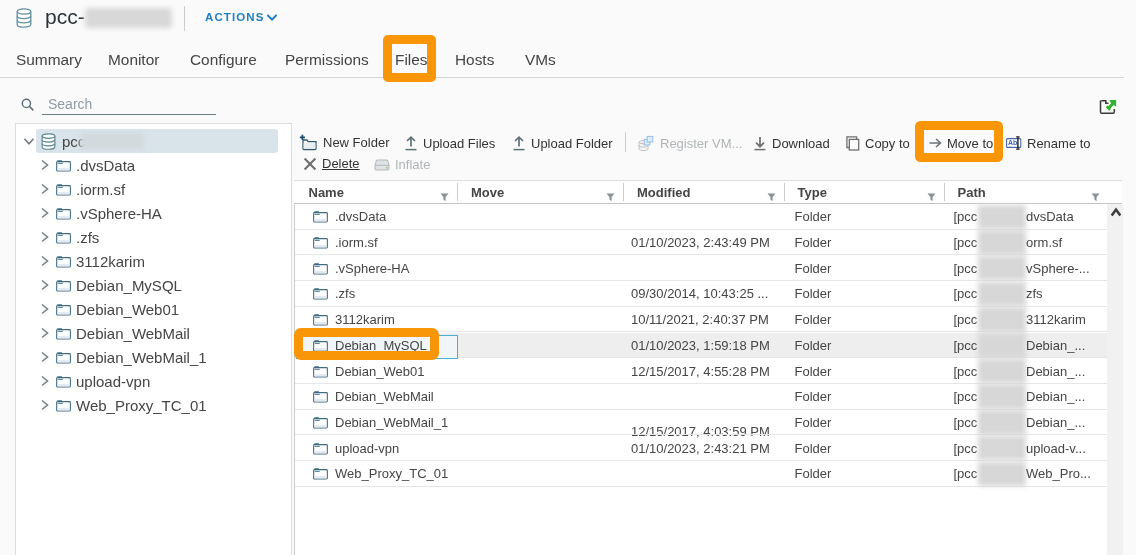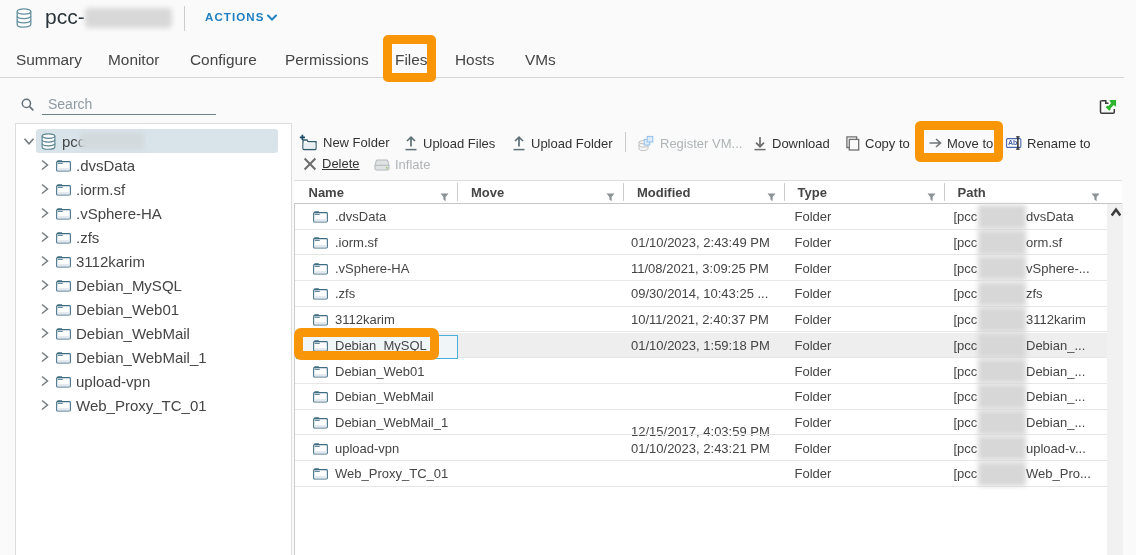--- a/index.html
+++ b/index.html
@@ -380,21 +380,20 @@
     <div class="drow" style="top:51.4px;">
       <div class="cell" style="left:18.5px;">
         <svg width="15" height="13" viewBox="0 0 16 13" style="flex:none;">
           <rect x="0.7" y="2.4" width="14.6" height="10" rx="1" fill="#fff" stroke="#3e6c82" stroke-width="1.15"></rect>
           <rect x="1.6" y="9.3" width="12.8" height="2.4" fill="#e2e8f0"></rect>
           <path d="M1.3 2.4 V1.5 a0.5 0.5 0 0 1 0.5 -0.5 H6 L7.2 2.4 Z" fill="#3e6c82"></path>
           <path d="M1.8 4.2 H7.2" stroke="#3e6c82" stroke-width="1"></path>
         </svg>
         <span style="margin-left:7px;">.vSphere-HA</span>
       </div>
-      <div class="cell" style="left:336.5px;">11/08/2021, 3:09:25 PM</div>
       <div class="cell" style="left:500px;">Folder</div>
       <div class="cell" style="left:659px;">[pcc</div>
       <div style="position:absolute; left:683px; top:0.5px; width:48px; height:24.5px; background:#d7d7d7; filter:blur(2.8px);"></div>
       <div class="cell" style="left:731.5px;">vSphere-...</div>
     </div>
     <div class="drow" style="top:77.1px;">
       <div class="cell" style="left:18.5px;">
         <svg width="15" height="13" viewBox="0 0 16 13" style="flex:none;">
           <rect x="0.7" y="2.4" width="14.6" height="10" rx="1" fill="#fff" stroke="#3e6c82" stroke-width="1.15"></rect>
           <rect x="1.6" y="9.3" width="12.8" height="2.4" fill="#e2e8f0"></rect>
@@ -445,20 +444,21 @@
     <div class="drow" style="top:154.2px;">
       <div class="cell" style="left:18.5px;">
         <svg width="15" height="13" viewBox="0 0 16 13" style="flex:none;">
           <rect x="0.7" y="2.4" width="14.6" height="10" rx="1" fill="#fff" stroke="#3e6c82" stroke-width="1.15"></rect>
           <rect x="1.6" y="9.3" width="12.8" height="2.4" fill="#e2e8f0"></rect>
           <path d="M1.3 2.4 V1.5 a0.5 0.5 0 0 1 0.5 -0.5 H6 L7.2 2.4 Z" fill="#3e6c82"></path>
           <path d="M1.8 4.2 H7.2" stroke="#3e6c82" stroke-width="1"></path>
         </svg>
         <span style="margin-left:7px;">Debian_Web01</span>
       </div>
+      <div class="cell" style="left:336.5px;">12/15/2017, 4:55:28 PM</div>
       <div class="cell" style="left:500px;">Folder</div>
       <div class="cell" style="left:659px;">[pcc</div>
       <div style="position:absolute; left:683px; top:0.5px; width:48px; height:24.5px; background:#d7d7d7; filter:blur(2.8px);"></div>
       <div class="cell" style="left:731.5px;">Debian_...</div>
     </div>
     <div class="drow" style="top:179.9px;">
       <div class="cell" style="left:18.5px;">
         <svg width="15" height="13" viewBox="0 0 16 13" style="flex:none;">
           <rect x="0.7" y="2.4" width="14.6" height="10" rx="1" fill="#fff" stroke="#3e6c82" stroke-width="1.15"></rect>
           <rect x="1.6" y="9.3" width="12.8" height="2.4" fill="#e2e8f0"></rect>

